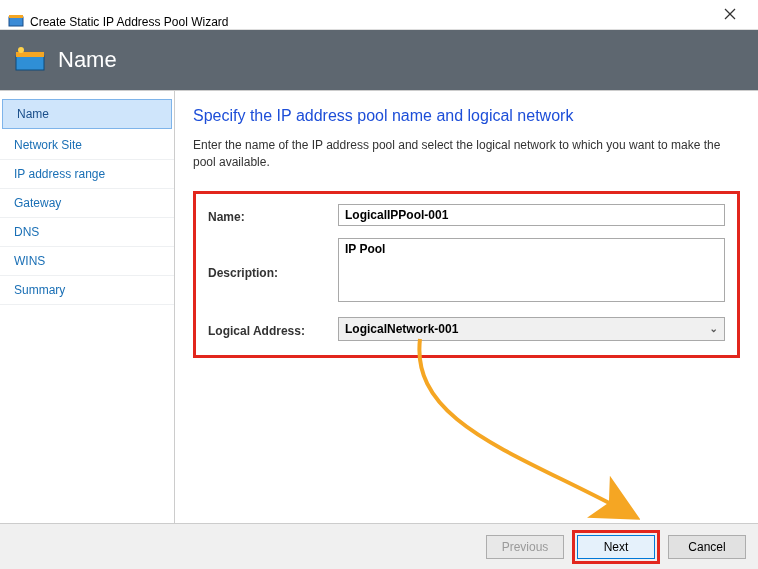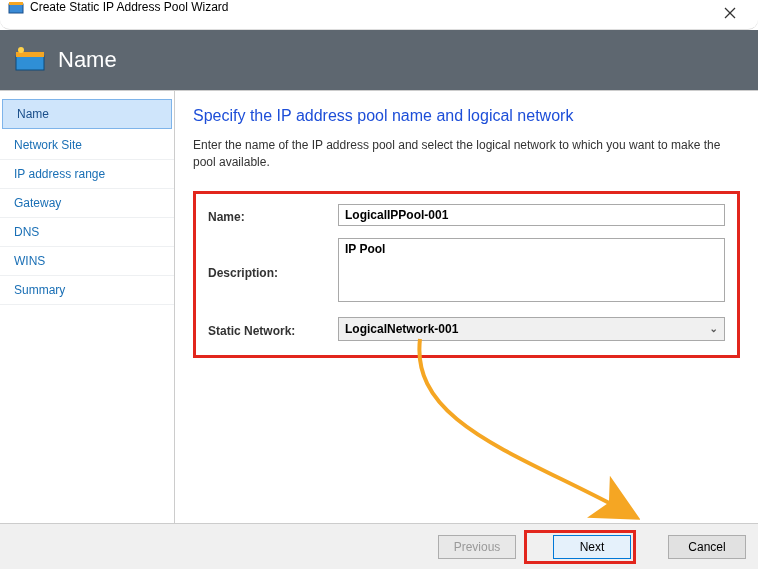--- a/index.html
+++ b/index.html
@@ -9,25 +9,24 @@
     font-size: 12px;
     background: #fff;
     width: 758px;
     height: 569px;
     overflow: hidden;
     position: relative;
   }
   .titlebar {
     height: 30px;
     display: flex;
-    align-items: flex-start;
+    align-items: flex-end;
     padding: 0 8px;
     background: #fff;
     border-bottom: 1px solid #ddd;
-    border-radius: 10px;
   }
   .titlebar .app-icon {
     width: 16px; height: 16px; margin-right: 6px;
   }
   .titlebar-text { flex: 1; color: #000; }
   .titlebar-close {
     width: 40px; height: 28px; text-align: center; cursor: pointer; font-size: 16px; line-height: 28px;
   }
   .banner {
     height: 60px;
@@ -125,21 +124,20 @@
     padding: 0 12px;
     gap: 8px;
   }
   .btn {
     min-width: 78px;
     height: 24px;
     border: 1px solid #adadad;
     background: #e1e1e1;
     font: inherit;
     cursor: pointer;
-    margin-left: 24px;
   }
   .btn:disabled {
     color: #9a9a9a;
     background: #e8e8e8;
     cursor: default;
   }
   .btn-default {
     border: 1px solid #0078d7;
     background: #e5f1fb;
   }
@@ -210,21 +208,21 @@
           <input type="text" value="LogicalIPPool-001" style="">
         </div>
       </div>
       <div class="form-row">
         <div class="form-label">Description:</div>
         <div class="form-field">
           <textarea style="">IP Pool</textarea>
         </div>
       </div>
       <div class="form-row">
-        <div class="form-label">Static Network:</div>
+        <div class="form-label">Logical Address:</div>
         <div class="form-field">
           <div class="select">
             <span>LogicalNetwork-001</span>
             <span class="chev">⌄</span>
           </div>
         </div>
       </div>
     </div>
   </div>
 </div>

